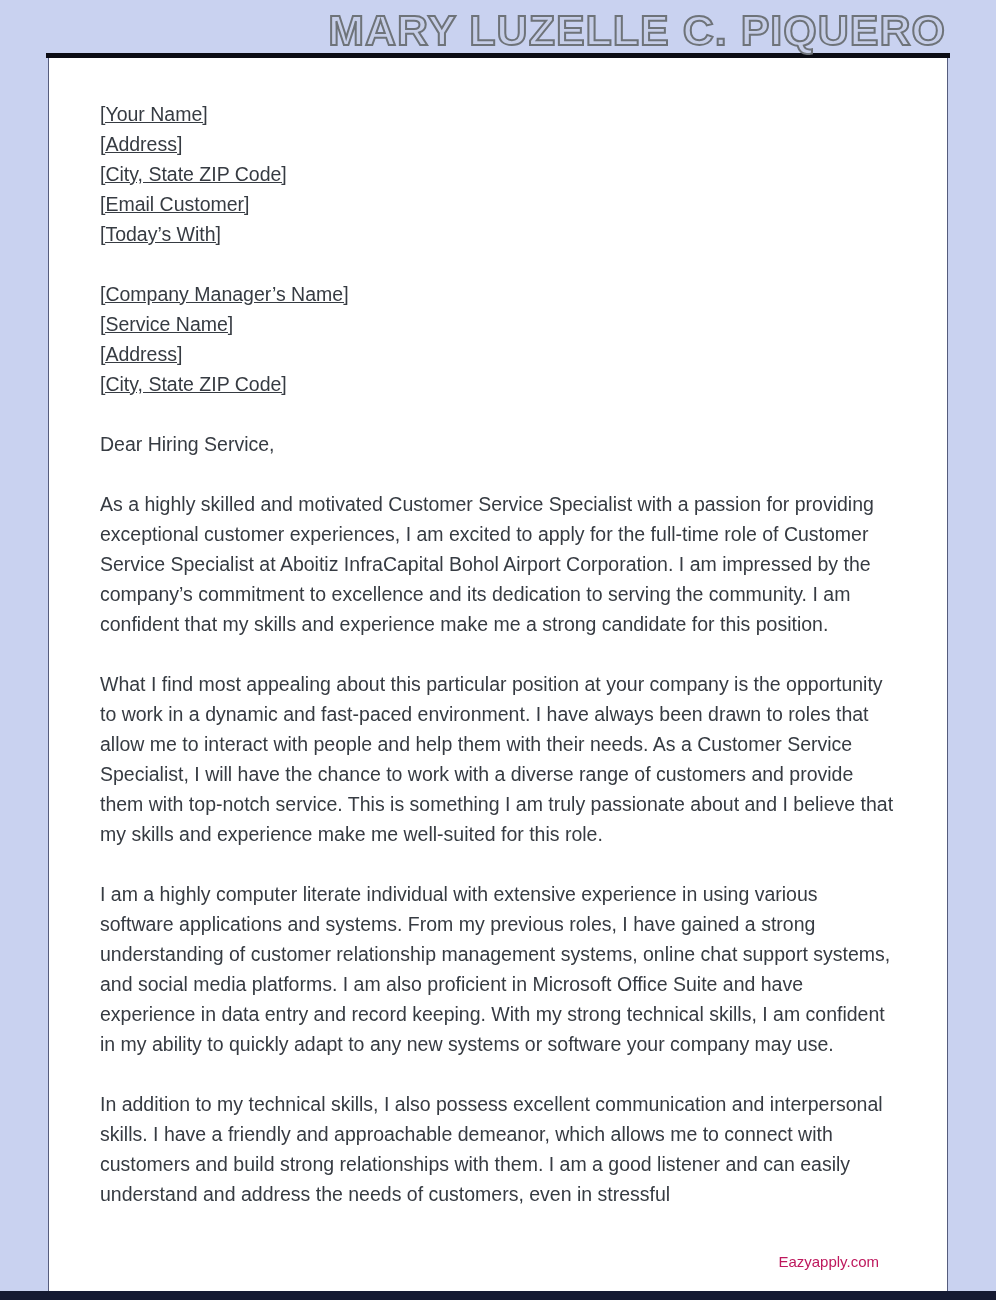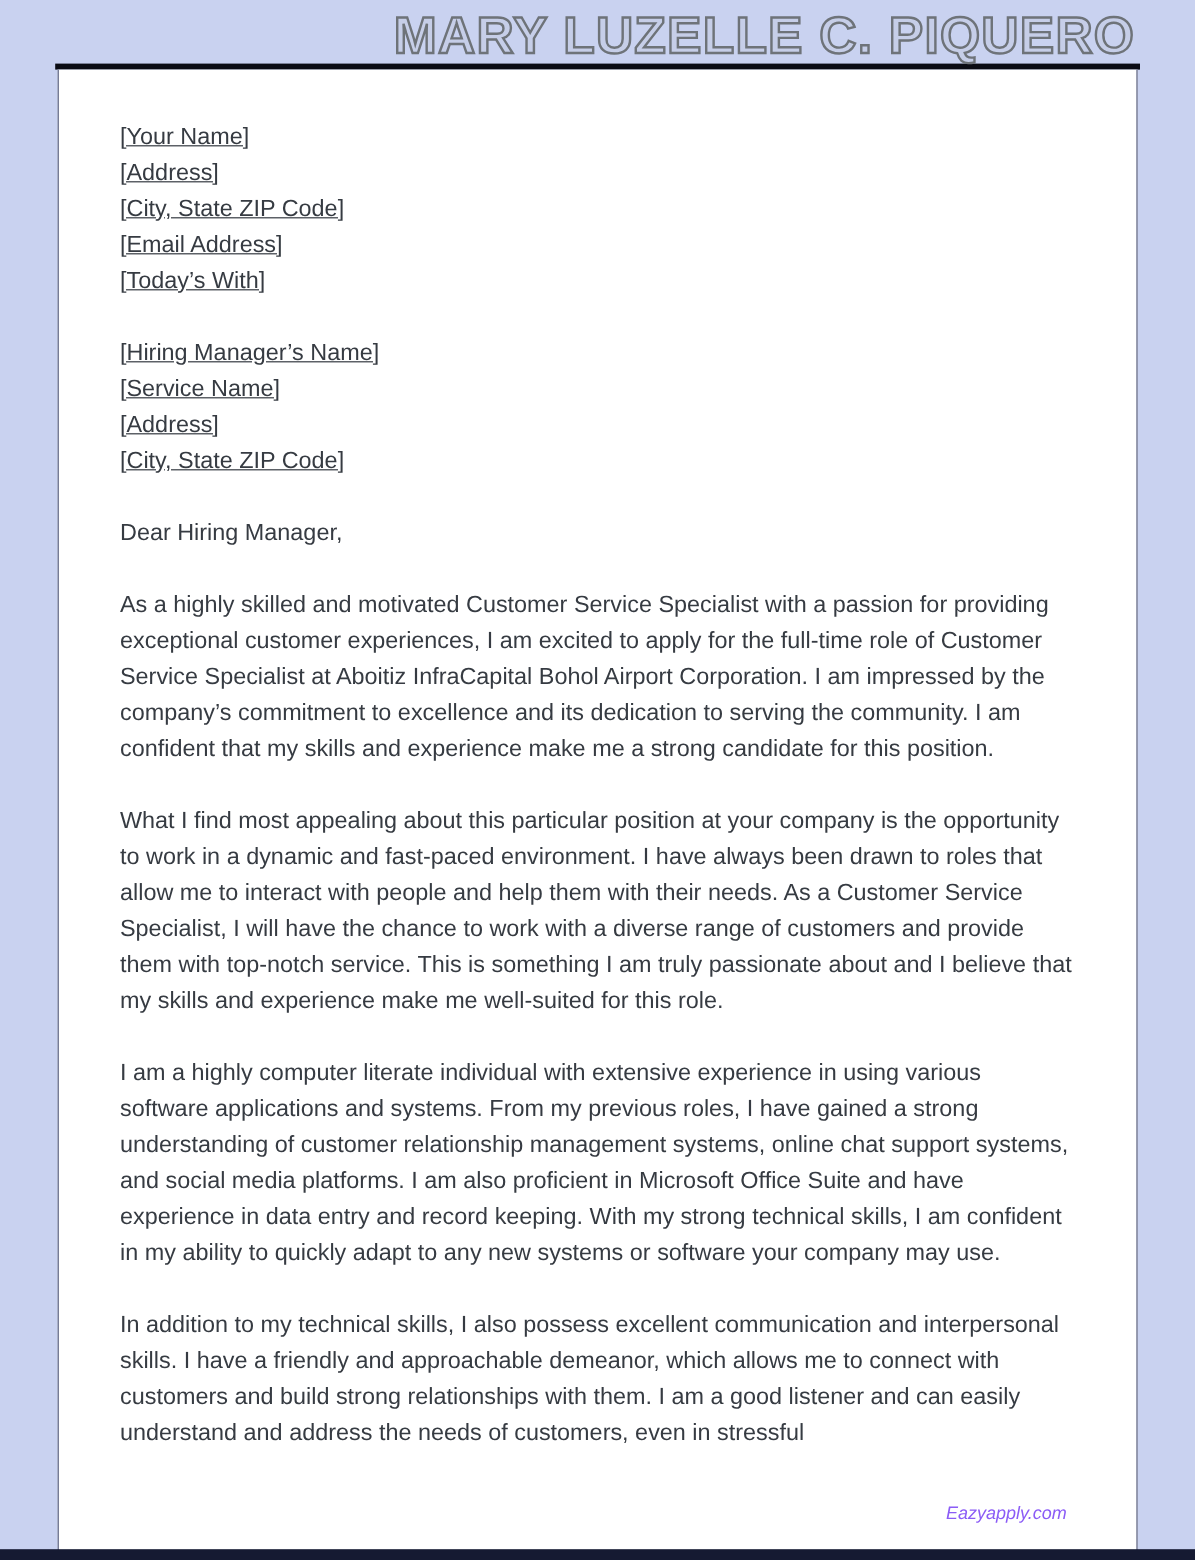--- a/index.html
+++ b/index.html
@@ -53,26 +53,25 @@
     font-size: 19.5px;
     line-height: 30px;
   }
 
   .block { margin-bottom: 30px; text-decoration: underline; }
   .block p { margin: 0; }
   .page .para { margin-bottom: 30px; }
 
   .watermark {
     position: absolute;
-    right: 58px;
+    right: 68px;
     bottom: 32px;
     font-size: 15px;
-    color: #8b5cf6;
+    color: #be185d;
     background: transparent;
-    font-style: italic;
   }
 
   .bottom-bar {
     position: absolute;
     left: 0;
     bottom: 0;
     width: 100%;
     height: 9px;
     background: #151a32;
   }
@@ -87,32 +86,32 @@
   </div>
 
   <div class="title-rule"></div>
 
   <div class="page">
 
     <div class="block">
       <p>[Your Name]</p>
       <p>[Address]</p>
       <p>[City, State ZIP Code]</p>
-      <p>[Email Address]</p>
+      <p>[Email Customer]</p>
       <p>[Today’s With]</p>
     </div>
 
     <div class="block">
-      <p>[Hiring Manager’s Name]</p>
+      <p>[Company Manager’s Name]</p>
       <p>[Service Name]</p>
       <p>[Address]</p>
       <p>[City, State ZIP Code]</p>
     </div>
 
-    <p class="para">Dear Hiring Manager,</p>
+    <p class="para">Dear Hiring Service,</p>
 
     <p class="para">As a highly skilled and motivated Customer Service Specialist with a passion for providing exceptional customer experiences, I am excited to apply for the full-time role of Customer Service Specialist at Aboitiz InfraCapital Bohol Airport Corporation. I am impressed by the company’s commitment to excellence and its dedication to serving the community. I am confident that my skills and experience make me a strong candidate for this position.</p>
     <p class="para">What I find most appealing about this particular position at your company is the opportunity to work in a dynamic and fast-paced environment. I have always been drawn to roles that allow me to interact with people and help them with their needs. As a Customer Service Specialist, I will have the chance to work with a diverse range of customers and provide them with top-notch service. This is something I am truly passionate about and I believe that my skills and experience make me well-suited for this role.</p>
     <p class="para">I am a highly computer literate individual with extensive experience in using various software applications and systems. From my previous roles, I have gained a strong understanding of customer relationship management systems, online chat support systems, and social media platforms. I am also proficient in Microsoft Office Suite and have experience in data entry and record keeping. With my strong technical skills, I am confident in my ability to quickly adapt to any new systems or software your company may use.</p>
     <p class="para">In addition to my technical skills, I also possess excellent communication and interpersonal skills. I have a friendly and approachable demeanor, which allows me to connect with customers and build strong relationships with them. I am a good listener and can easily understand and address the needs of customers, even in stressful</p>
 
     <span class="watermark">Eazyapply.com</span>
   </div>
 
   <div class="bottom-bar"></div>

